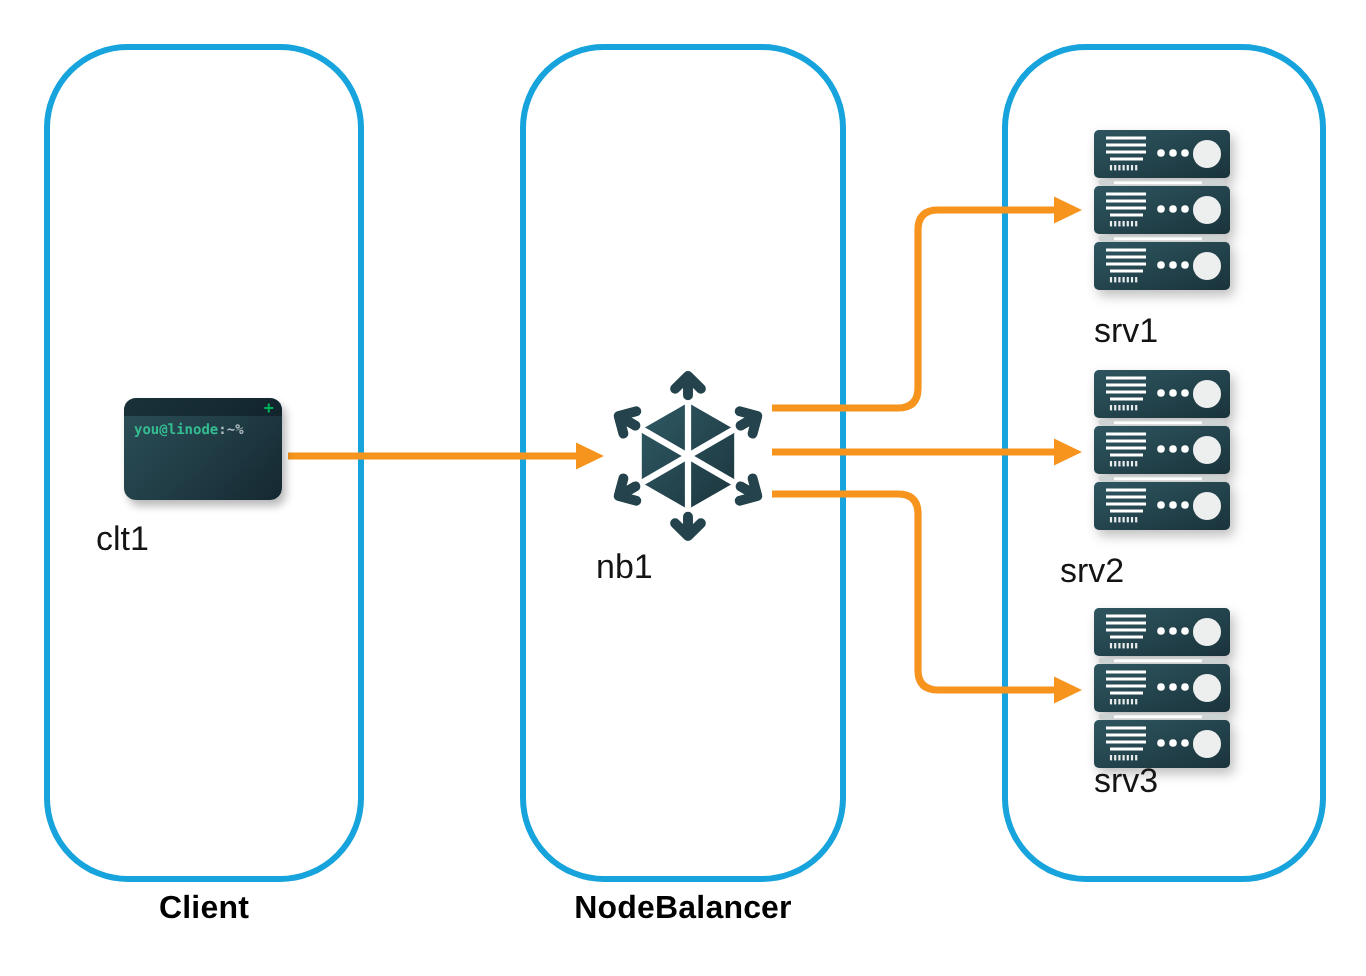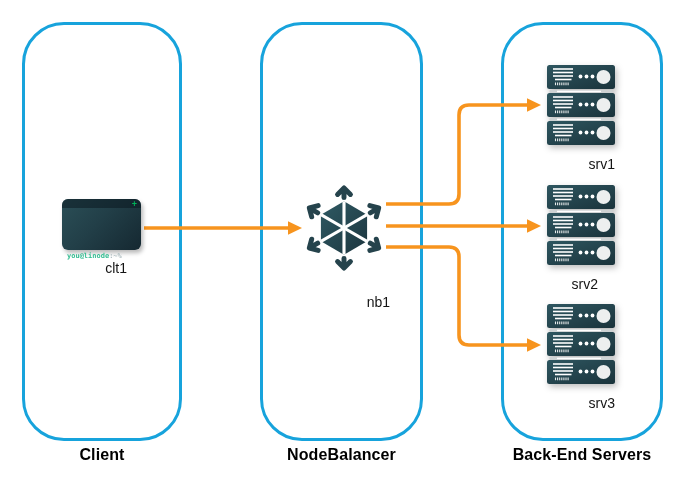--- a/index.html
+++ b/index.html
@@ -18,63 +18,62 @@
   }
   .col{
     position:absolute;top:22px;height:419px;box-sizing:border-box;
     border:3px solid var(--column-border);border-radius:42px;background:transparent;
   }
   .col-title{
     position:absolute;top:446px;text-align:center;
     font-size:16px;font-weight:700;color:#000;letter-spacing:.1px;
   }
   .node-label{
-    position:absolute;text-align:right;font-size:14px;color:var(--label-text);
+    position:absolute;text-align:left;font-size:17px;color:var(--label-text);
   }
   .edges{position:absolute;left:0;top:0;pointer-events:none;}
   .edge-line{stroke:var(--edge-arrow);stroke-width:3.6;fill:none;}
   .edge-head{fill:var(--edge-arrow);}
   
   .terminal{
     position:absolute;left:62px;top:199px;width:79px;height:51px;border-radius:6px;
     background:linear-gradient(133deg,#2B4F57 0%,#223F48 45%,#152831 100%);
     box-shadow:2px 3px 4px rgba(0,0,0,.28);
   }
   .term-bar{
     position:absolute;top:0;left:0;right:0;height:9px;
     background:rgba(8,20,27,.5);border-radius:6px 6px 0 0;
   }
   .term-plus{
     position:absolute;top:1px;right:4px;color:var(--terminal-green);
     font-size:9px;font-weight:bold;line-height:8px;
   }
   .term-prompt{
     position:absolute;top:12px;left:5px;white-space:nowrap;
-    font-family:"DejaVu Sans Mono",monospace;font-size:7px;font-weight:bold;margin-top:41px;
+    font-family:"DejaVu Sans Mono",monospace;font-size:7px;font-weight:bold;
   }
   .pu{color:#35BD92;}
   .pt{color:#AEBDC0;}
   .nb-icon{position:absolute;left:298px;top:182px;}
   .nb-arrow{stroke:var(--icon-dark-teal);stroke-width:5.4;fill:none;
     stroke-linecap:round;stroke-linejoin:round;}
   .nb-spoke{stroke:#FFFFFF;stroke-width:3.4;}
   .server-icon{position:absolute;left:547px;filter:drop-shadow(2px 3px 3px rgba(0,0,0,.25));}
 </style>
 </head>
 <body>
 
 <div class="canvas">
 
   <div class="col" style="left:22px;width:160px"></div>
   <div class="col" style="left:260px;width:163px"></div>
   <div class="col" style="left:501px;width:162px"></div>
 
   <div class="col-title" style="left:260px;width:163px">NodeBalancer</div>
   <div class="col-title" style="left:22px;width:160px">Client</div>
-  <div class="col-title" style="left:501px;width:162px">Back-End Servers</div>
 
   <svg class="edges" width="683" height="488" viewBox="0 0 683 488">
     <g>
       <path class="edge-line" d="M144,228 L289,228"></path>
       <polygon class="edge-head" points="302,228 288,221.3 288,234.7"></polygon>
     </g>
     <g>
       <path class="edge-line" d="M386,204 L449,204 Q459,204 459,194 L459,115 Q459,105 469,105 L527,105"></path>
       <polygon class="edge-head" points="541,105 527,98.3 527,111.7"></polygon>
     </g>
@@ -113,21 +112,21 @@
     </g>
     <g>
       <path class="nb-arrow" d="M50,17 L50,7.5 M43,13.5 L50,6.5 L57,13.5"></path>
       <path class="nb-arrow" transform="rotate(60 50 50)" d="M50,17 L50,7.5 M43,13.5 L50,6.5 L57,13.5"></path>
       <path class="nb-arrow" transform="rotate(120 50 50)" d="M50,17 L50,7.5 M43,13.5 L50,6.5 L57,13.5"></path>
       <path class="nb-arrow" transform="rotate(180 50 50)" d="M50,17 L50,7.5 M43,13.5 L50,6.5 L57,13.5"></path>
       <path class="nb-arrow" transform="rotate(240 50 50)" d="M50,17 L50,7.5 M43,13.5 L50,6.5 L57,13.5"></path>
       <path class="nb-arrow" transform="rotate(300 50 50)" d="M50,17 L50,7.5 M43,13.5 L50,6.5 L57,13.5"></path>
     </g>
   </svg>
-  <div class="node-label" style="left:298px;top:294px;width:92px">nb1</div>
+  <div class="node-label" style="left:298px;top:274px;width:92px">nb1</div>
 
   <svg class="server-icon" style="top:65px" width="68" height="80" viewBox="0 0 68 80">
     <defs>
       <linearGradient id="srvg" x1="0" y1="0" x2="1" y2="1">
         <stop offset="0" stop-color="#2E5660"></stop>
         <stop offset="1" stop-color="#1A333B"></stop>
       </linearGradient>
     </defs>
     <g>
       <g transform="translate(0,0)">
@@ -348,15 +347,15 @@
             <line x1="19" y1="17.5" x2="19" y2="20.2"></line>
           <line x1="21.1" y1="17.5" x2="21.1" y2="20.2"></line>
         </g>
         <circle cx="33.5" cy="11.5" r="1.9" fill="#FFFFFF"></circle>
           <circle cx="39.5" cy="11.5" r="1.9" fill="#FFFFFF"></circle>
           <circle cx="45.5" cy="11.5" r="1.9" fill="#FFFFFF"></circle>
         <circle cx="56.5" cy="12" r="7" fill="#EDEFEF"></circle>
       </g>
     </g>
   </svg>
-  <div class="node-label" style="left:547px;top:395px;width:68px">srv3</div>
+  <div class="node-label" style="left:547px;top:381px;width:68px">srv3</div>
 
 </div>
 
 </body></html>

